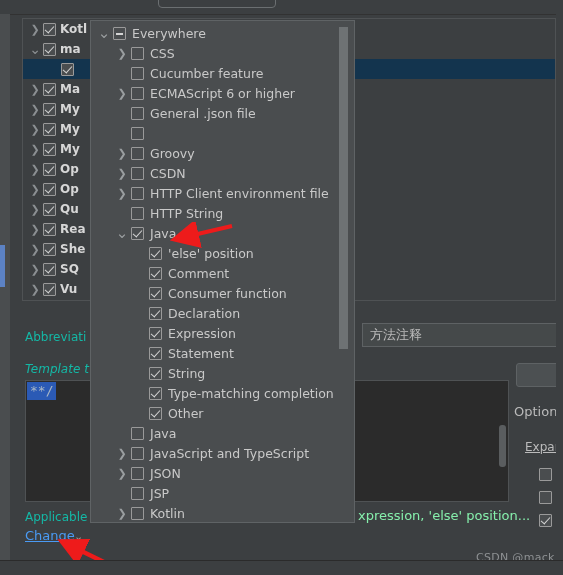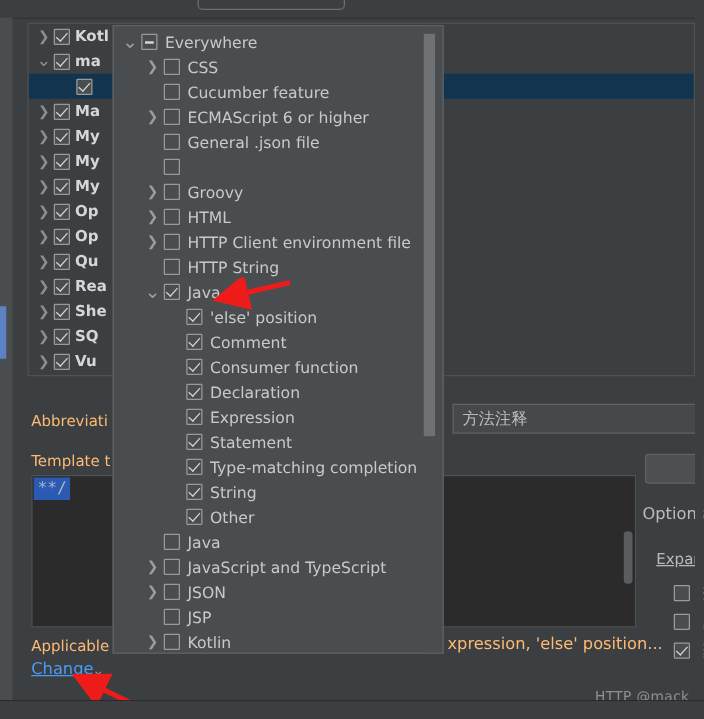--- a/index.html
+++ b/index.html
@@ -126,21 +126,21 @@
     content: "";
     position: absolute;
     left: 2px; top: 5px;
     width: 7px; height: 2px;
     background: #d4d4d4;
   }
 
   
   .fld-label {
     position: absolute;
-    color: #fdba74;
+    color: #14b8a6;
     font-size: 12px;
     white-space: nowrap;
   }
 
   .abbr-input {
     position: absolute;
     left: 362px; top: 323px;
     width: 206px; height: 24px;
     background: #45494a;
     border: 1px solid #5e6264;
@@ -210,21 +210,21 @@
   .opt-row .olabel {
     color: #bbbbbb;
     font-size: 12px;
     white-space: nowrap;
     text-decoration: underline;
   }
 
   .applicable-ctx {
     position: absolute;
     left: 358px; top: 508px;
-    color: #fdba74;
+    color: #86efac;
     font-size: 13px;
     white-space: nowrap;
   }
 
   .change-link {
     position: absolute;
     left: 25px; top: 528px;
     color: #4a9bf5;
     font-size: 13px;
     text-decoration: underline;
@@ -394,21 +394,21 @@
             <span class="cb checked"></span>
             <span class="label">Vu</span>
           </div>
         </div>
     </div>
 
     <div class="fld-label" style="left:25px; top:330px;">Abbreviati</div>
 
     <input class="abbr-input" type="text" value="方法注释" style="">
 
-    <div class="fld-label" style="left:25px; top:362px;">Template t</div>
+    <div class="fld-label" style="left:25px; top:362px;font-style:italic;">Template t</div>
 
     <div class="tpl-editor">
       <div class="tpl-sel">**/</div>
       <div class="tpl-scroll"></div>
     </div>
 
     <div class="edit-btn"></div>
 
     <div class="options-title">Options</div>
 
@@ -468,21 +468,21 @@
             <span class="cb"></span>
           </div>
           <div class="p-row lvl2">
             <span class="pw">❯</span>
             <span class="cb"></span>
             <span class="plabel">Groovy</span>
           </div>
           <div class="p-row lvl2">
             <span class="pw">❯</span>
             <span class="cb"></span>
-            <span class="plabel">HTML</span>
+            <span class="plabel">CSDN</span>
           </div>
           <div class="p-row lvl2">
             <span class="pw">❯</span>
             <span class="cb"></span>
             <span class="plabel">HTTP Client environment file</span>
           </div>
           <div class="p-row lvl2">
             <span class="pw"></span>
             <span class="cb"></span>
             <span class="plabel">HTTP String</span>
@@ -518,26 +518,26 @@
             <span class="plabel">Expression</span>
           </div>
           <div class="p-row lvl3">
             <span class="pw"></span>
             <span class="cb checked"></span>
             <span class="plabel">Statement</span>
           </div>
           <div class="p-row lvl3">
             <span class="pw"></span>
             <span class="cb checked"></span>
+            <span class="plabel">String</span>
+          </div>
+          <div class="p-row lvl3">
+            <span class="pw"></span>
+            <span class="cb checked"></span>
             <span class="plabel">Type-matching completion</span>
-          </div>
-          <div class="p-row lvl3">
-            <span class="pw"></span>
-            <span class="cb checked"></span>
-            <span class="plabel">String</span>
           </div>
           <div class="p-row lvl3">
             <span class="pw"></span>
             <span class="cb checked"></span>
             <span class="plabel">Other</span>
           </div>
           <div class="p-row lvl2">
             <span class="pw"></span>
             <span class="cb"></span>
             <span class="plabel">Java</span>
@@ -580,18 +580,18 @@
     <svg class="arrow-svg" style="left:52px; top:534px;" width="68" height="36">
       <defs>
         <marker id="ah2" markerWidth="7" markerHeight="7" refX="5.5" refY="3.5" orient="auto">
           <polygon points="0,0 7,3.5 0,7" fill="#ee1b1b"></polygon>
         </marker>
       </defs>
       <line x1="60" y1="32" x2="11" y2="8" stroke="#ee1b1b" stroke-width="4.2" marker-end="url(#ah2)"></line>
     </svg>
 
     <div class="clip-right-mask"></div>
-    <div class="watermark">HTTP @mack</div>
+    <div class="watermark">CSDN @mack</div>
   </div>
 
   <div class="dlg-footer-rule"></div>
   <div class="dlg-footer"></div>
 </div>
 
 </body></html>

